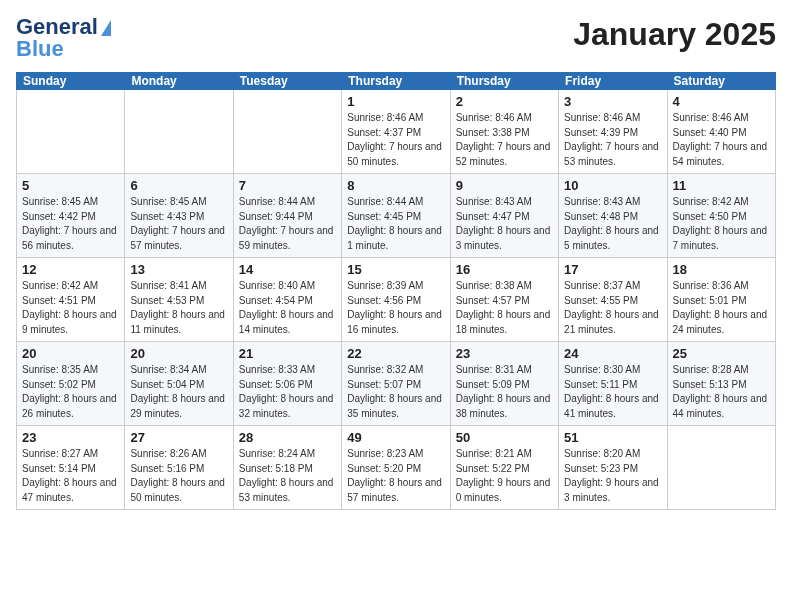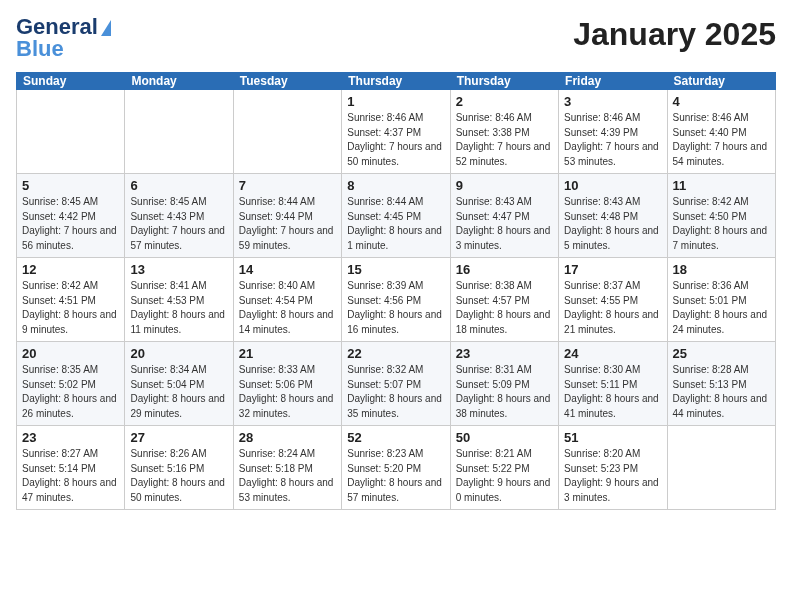--- a/index.html
+++ b/index.html
@@ -309,21 +309,21 @@
 and 50 minutes.</div>
         </td>
         <td>
           <span class="day-number">28</span>
           <div class="day-content">Sunrise: 8:24 AM
 Sunset: 5:18 PM
 Daylight: 8 hours
 and 53 minutes.</div>
         </td>
         <td>
-          <span class="day-number">52</span>
+          <span class="day-number">49</span>
           <div class="day-content">Sunrise: 8:23 AM
 Sunset: 5:20 PM
 Daylight: 8 hours
 and 57 minutes.</div>
         </td>
         <td>
           <span class="day-number">50</span>
           <div class="day-content">Sunrise: 8:21 AM
 Sunset: 5:22 PM
 Daylight: 9 hours

